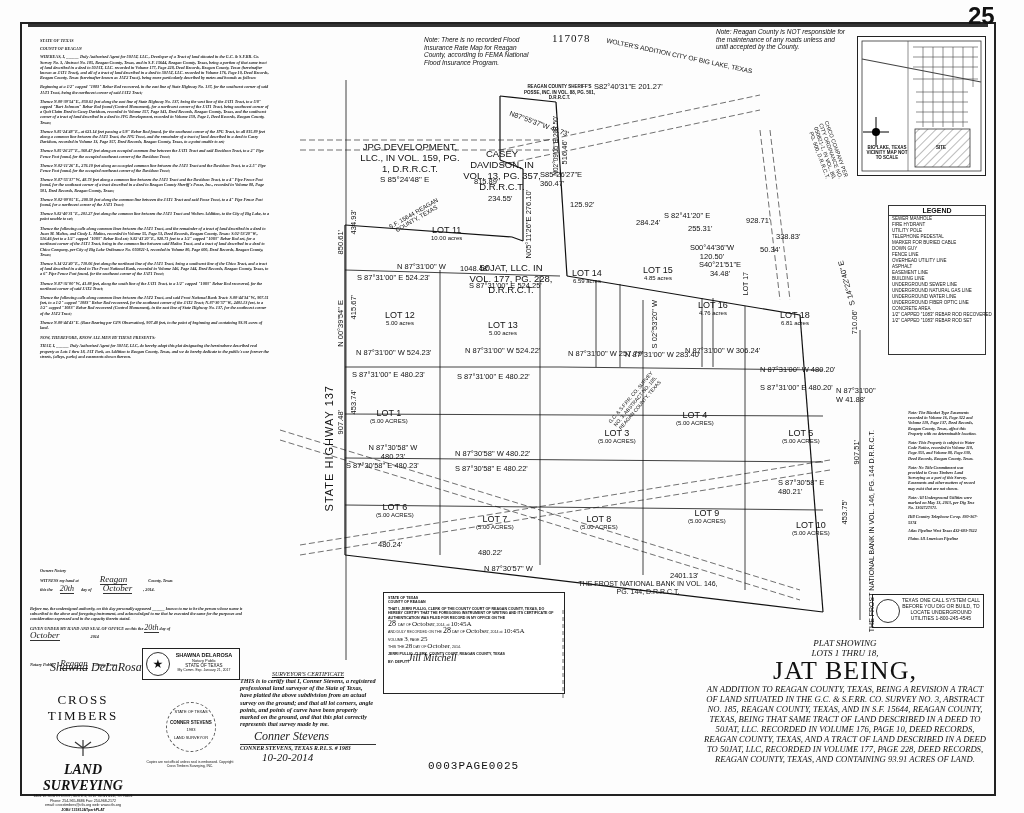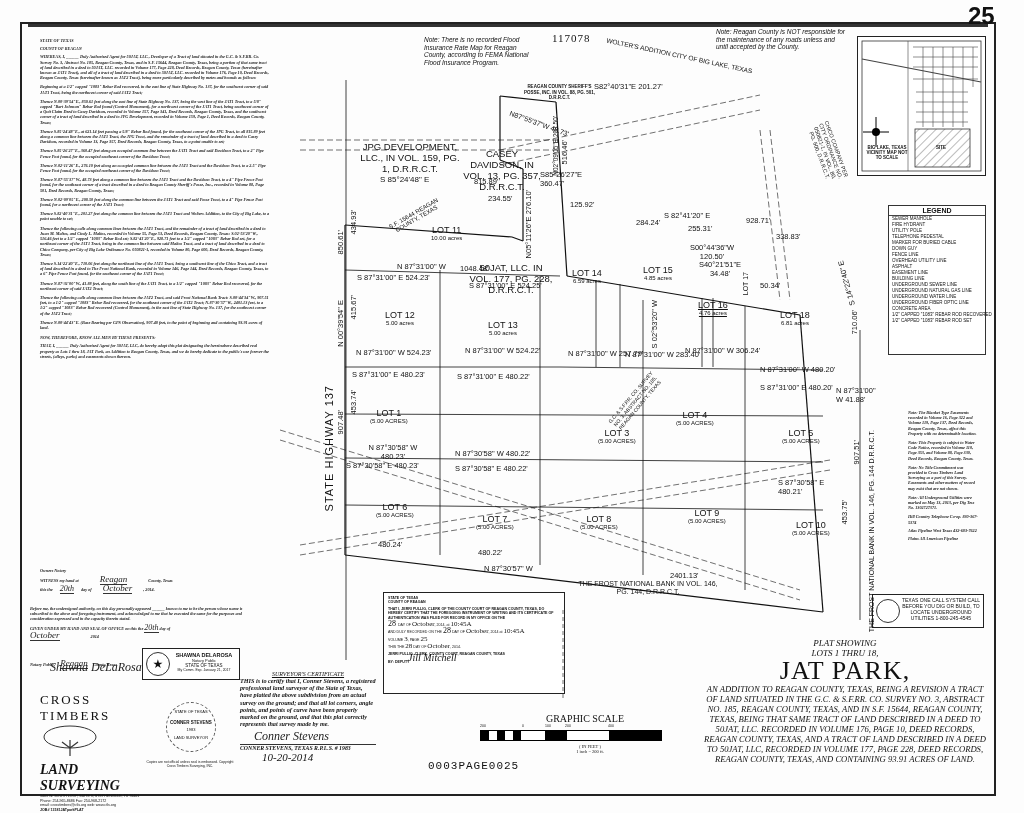--- a/index.html
+++ b/index.html
@@ -173,21 +173,21 @@
   <div class="box" style="left:142px;top:648px;width:96px;height:30px;border:1.5px solid #222;">
     <div class="abs" style="left:3px;top:3px;width:22px;height:22px;border:1px solid #333;border-radius:50%;text-align:center;font-size:12px;line-height:22px;">★</div>
     <div class="abs" style="left:28px;top:3px;width:66px;text-align:center;">
       <div style="font-size:5.5px;font-weight:bold;">SHAWNA DELAROSA</div>
       <div style="font-size:4px;">Notary Public</div>
       <div style="font-size:4.5px;">STATE OF TEXAS</div>
       <div style="font-size:3.5px;">My Comm. Exp. January 21, 2017</div>
     </div>
   </div>
 
-  <div class="abs" style="left:40px;top:692px;width:110px;">
+  <div class="abs" style="left:28px;top:692px;width:110px;text-align:center;">
     <div class="serif" style="font-size:13px;letter-spacing:2px;">CROSS TIMBERS</div>
     <svg width="60" height="34" viewBox="0 0 60 34">
       <ellipse cx="30" cy="13" rx="26" ry="11" fill="none" stroke="#333" stroke-width="1"></ellipse>
       <path d="M30 16 L30 32 M22 18 L30 24 M38 18 L30 24" stroke="#333" stroke-width="1.2" fill="none"></path>
     </svg>
     <div class="serif" style="font-size:14px;font-style:italic;font-weight:bold;">LAND SURVEYING</div>
     <div style="font-size:3.6px;line-height:4.5px;">1401 W. SOUTH LOOP, SUITE 3, STEPHENVILLE, TX 76401</div>
     <div style="font-size:3.6px;line-height:4.5px;">Phone: 254-965-8686   Fax: 254-968-2172</div>
     <div style="font-size:3.6px;line-height:4.5px;">email: crosstimbers@ctls.org   web: www.ctls.org</div>
     <div style="font-size:3.6px;line-height:4.5px;font-weight:bold;">JOB# 13181JATparkPLAT</div>
@@ -219,38 +219,25 @@
       <div style="margin-top:2px;font-weight:normal;">VOLUME <span class="serif" style="font-size:7px;">3</span>, PAGE <span class="serif" style="font-size:7px;">25</span></div>
       <div style="margin-top:2px;font-weight:normal;">THIS THE <span class="serif" style="font-size:7px;">28</span> DAY OF <span class="serif" style="font-size:7px;">October</span>, 2014.</div>
       <div style="margin-top:2px;">JERRI PULLIG, CLERK, COUNTY COURT, REAGAN COUNTY, TEXAS</div>
       <div class="serif" style="font-size:10px;font-style:italic;font-weight:normal;padding-left:20px;">Jill Mitchell</div>
       <div>BY: DEPUTY</div>
     </div>
   </div>
 
   <div class="abs mono" style="left:428px;top:760px;font-size:11px;letter-spacing:1px;">0003PAGE0025</div>
 
-  <div class="abs" style="left:480px;top:713px;width:190px;">
-    <div class="serif" style="font-size:10px;text-align:center;padding-left:20px;">GRAPHIC SCALE</div>
-    <div style="position:relative;height:16px;">
-      <span class="abs" style="left:0px;top:0;font-size:3.5px;">200</span>
-      <span class="abs" style="left:42px;top:0;font-size:3.5px;">0</span>
-      <span class="abs" style="left:65px;top:0;font-size:3.5px;">100</span>
-      <span class="abs" style="left:85px;top:0;font-size:3.5px;">200</span>
-      <span class="abs" style="left:128px;top:0;font-size:3.5px;">400</span>
-      <div class="abs" style="left:0;top:6px;width:180px;height:9px;border:0.6px solid #000;background:linear-gradient(to right,#000 0 8px,#fff 8px 16px,#000 16px 24px,#fff 24px 32px,#000 32px 40px,#fff 40px 64px,#000 64px 86px,#fff 86px 128px,#000 128px 180px);"></div>
-    </div>
-    <div class="serif" style="font-size:4.5px;text-align:center;margin-top:4px;padding-left:30px;">( IN FEET )</div>
-    <div class="serif" style="font-size:4.5px;text-align:center;padding-left:30px;">1 inch = 200 ft.</div>
-  </div>
 
   <div class="title-block">
     <div class="t1">PLAT SHOWING</div>
     <div class="t1">LOTS 1 THRU 18,</div>
-    <div class="t2">JAT PARK,</div>
+    <div class="t2">JAT BEING,</div>
     <div class="desc">AN ADDITION TO REAGAN COUNTY, TEXAS, BEING A REVISION A TRACT OF LAND SITUATED IN THE G.C. &amp; S.F.RR. CO. SURVEY NO. 3, ABSTRACT NO. 185, REAGAN COUNTY, TEXAS, AND IN S.F. 15644, REAGAN COUNTY, TEXAS, BEING THAT SAME TRACT OF LAND DESCRIBED IN A DEED TO 50JAT, LLC. RECORDED IN VOLUME 176, PAGE 10, DEED RECORDS, REAGAN COUNTY, TEXAS, AND A TRACT OF LAND DESCRIBED IN A DEED TO 50JAT, LLC, RECORDED IN VOLUME 177, PAGE 228, DEED RECORDS, REAGAN COUNTY, TEXAS, AND CONTAINING 93.91 ACRES OF LAND.</div>
   </div>
 
   <svg class="abs" style="left:0;top:0;" width="1024" height="813" viewBox="0 0 1024 813">
     <g fill="none" stroke="#111" stroke-width="1.2">
 
       <line x1="346" y1="80" x2="346" y2="660" stroke-width="0.8"></line>
 
       <line x1="345" y1="225" x2="345" y2="555"></line>
 
@@ -317,39 +304,39 @@
   <div class="abs lot" style="left:376px;top:502px;"><span>LOT 6</span><span class="ac">(5.00 ACRES)</span></div>
   <div class="abs lot" style="left:476px;top:514px;"><span>LOT 7</span><span class="ac">(5.00 ACRES)</span></div>
   <div class="abs lot" style="left:580px;top:514px;"><span>LOT 8</span><span class="ac">(5.00 ACRES)</span></div>
   <div class="abs lot" style="left:688px;top:508px;"><span>LOT 9</span><span class="ac">(5.00 ACRES)</span></div>
   <div class="abs lot" style="left:792px;top:520px;"><span>LOT 10</span><span class="ac">(5.00 ACRES)</span></div>
   <div class="abs lot" style="left:431px;top:225px;"><span>LOT 11</span><span class="ac">10.00 acres</span></div>
   <div class="abs lot" style="left:385px;top:310px;"><span>LOT 12</span><span class="ac">5.00 acres</span></div>
   <div class="abs lot" style="left:488px;top:320px;"><span>LOT 13</span><span class="ac">5.00 acres</span></div>
   <div class="abs lot" style="left:572px;top:268px;"><span>LOT 14</span><span class="ac">6.59 acres</span></div>
   <div class="abs lot" style="left:643px;top:265px;"><span>LOT 15</span><span class="ac">4.85 acres</span></div>
-  <div class="abs lot" style="left:698px;top:300px;text-decoration:underline;"><span>LOT 16</span><span class="ac">4.76 acres</span></div>
+  <div class="abs lot" style="left:698px;top:300px;"><span>LOT 16</span><span class="ac">4.76 acres</span></div>
   <div class="abs vert" style="left:742px;top:272px;font-size:7px;">LOT 17</div>
   <div class="abs lot" style="left:780px;top:310px;"><span>LOT 18</span><span class="ac">6.81 acres</span></div>
 
   <div class="abs lbl" style="left:594px;top:82px;">S82°40'31"E 201.27'</div>
   <div class="abs vert lbl" style="left:552px;top:116px;font-size:6.5px;">N02°09'05"E 208.50'</div>
   <div class="abs lbl" style="left:508px;top:120px;transform:rotate(20deg);font-size:7px;">N87°55'37"W 48.73'</div>
   <div class="abs lbl" style="left:380px;top:175px;font-size:8px;">S 85°24'48" E</div>
   <div class="abs lbl" style="left:474px;top:177px;">815.89'</div>
   <div class="abs lbl" style="left:540px;top:170px;width:40px;white-space:normal;">S85°26'27"E 360.47'</div>
   <div class="abs lbl" style="left:488px;top:194px;">234.55'</div>
   <div class="abs lbl" style="left:570px;top:200px;">125.92'</div>
   <div class="abs lbl" style="left:664px;top:211px;">S 82°41'20" E</div>
   <div class="abs lbl" style="left:636px;top:218px;">284.24'</div>
   <div class="abs lbl" style="left:688px;top:224px;">255.31'</div>
   <div class="abs lbl" style="left:746px;top:216px;">928.71'</div>
   <div class="abs lbl" style="left:776px;top:232px;">338.83'</div>
   <div class="abs lbl" style="left:686px;top:243px;width:52px;white-space:normal;text-align:center;">S00°44'36"W 120.50'</div>
-  <div class="abs lbl" style="left:760px;top:245px;margin-top:36px;">50.34'</div>
+  <div class="abs lbl" style="left:760px;top:245px;">50.34'</div>
   <div class="abs lbl" style="left:695px;top:260px;width:50px;white-space:normal;text-align:center;">S40°21'51"E 34.48'</div>
   <div class="abs lbl" style="left:397px;top:262px;">N 87°31'00" W</div>
   <div class="abs lbl" style="left:460px;top:264px;">1048.48'</div>
   <div class="abs lbl" style="left:357px;top:273px;">S 87°31'00" E 524.23'</div>
   <div class="abs lbl" style="left:469px;top:281px;">S 87°31'00" E 524.25'</div>
   <div class="abs lbl" style="left:356px;top:348px;">N 87°31'00" W 524.23'</div>
   <div class="abs lbl" style="left:465px;top:346px;">N 87°31'00" W 524.22'</div>
   <div class="abs lbl" style="left:568px;top:349px;">N 87°31'00" W 257.79'</div>
   <div class="abs lbl" style="left:625px;top:350px;">N 87°31'00" W 283.40'</div>
   <div class="abs lbl" style="left:685px;top:346px;">N 87°31'00" W 306.24'</div>

